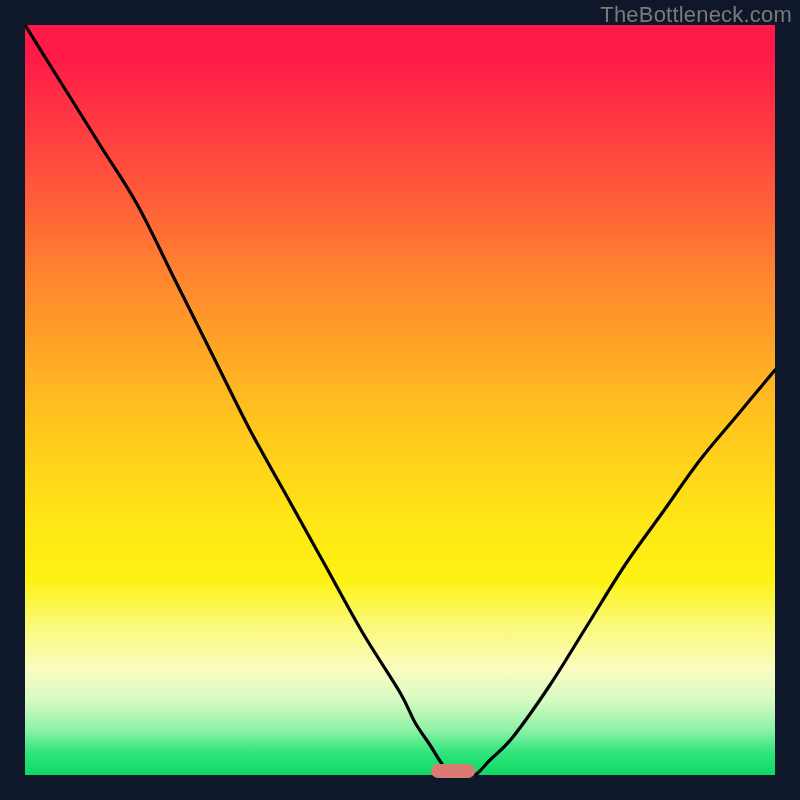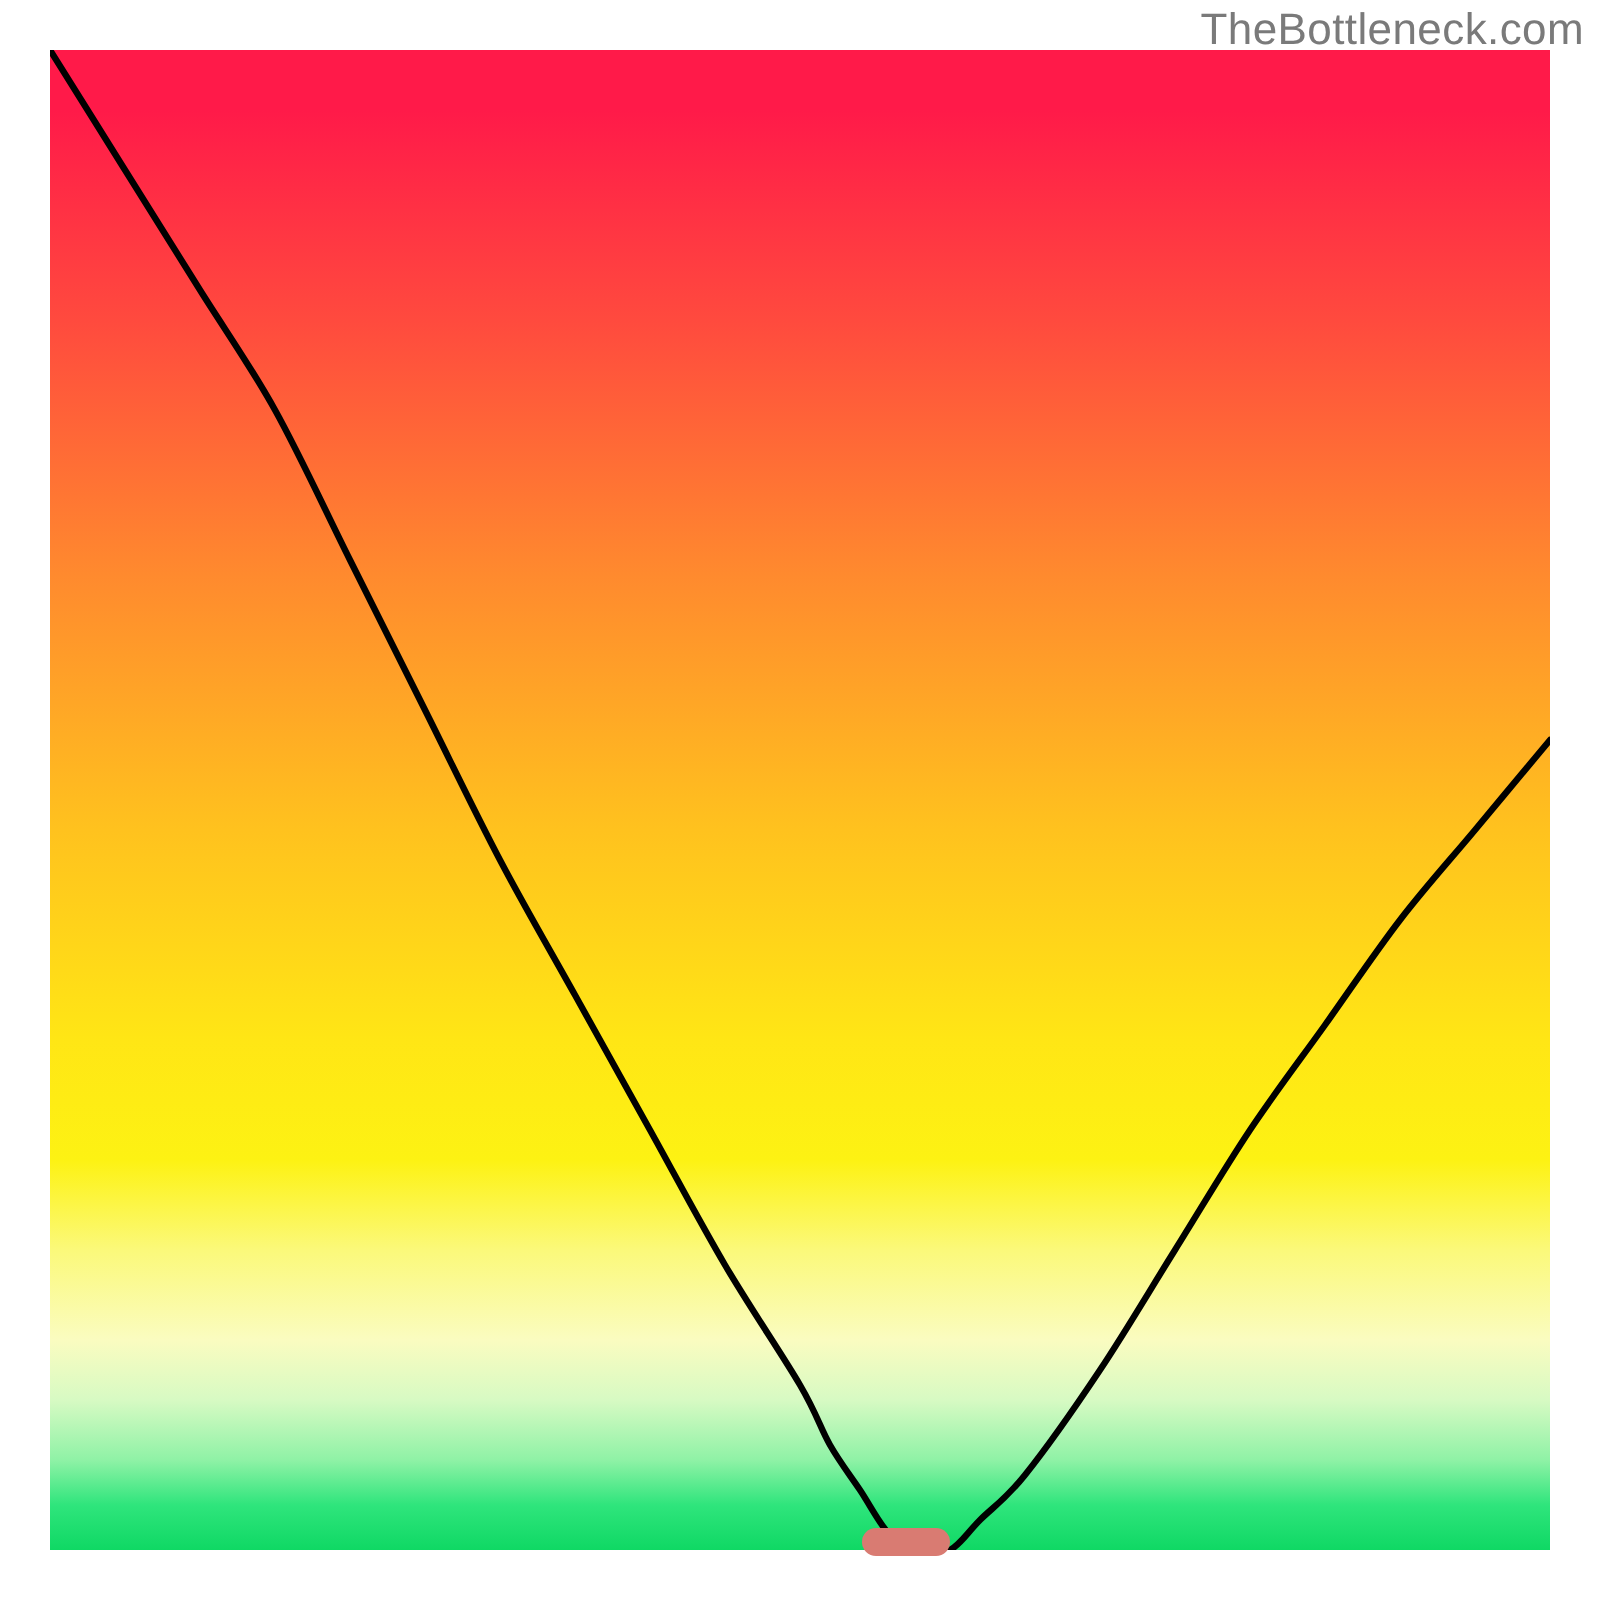--- a/index.html
+++ b/index.html
@@ -10,21 +10,21 @@
     background: #000;
     overflow: hidden;
     font-family: Arial, Helvetica, sans-serif;
   }
   .frame {
     position: absolute;
     left: 0;
     top: 0;
     width: 800px;
     height: 800px;
-    background: #ffffff;
+    background: #0f172a;
   }
   .plot {
     position: absolute;
     left: 25px;
     top: 25px;
     width: 750px;
     height: 750px;
     background: linear-gradient(to bottom,
       #ff1a49 0%,
       #ff1a49 4%,

